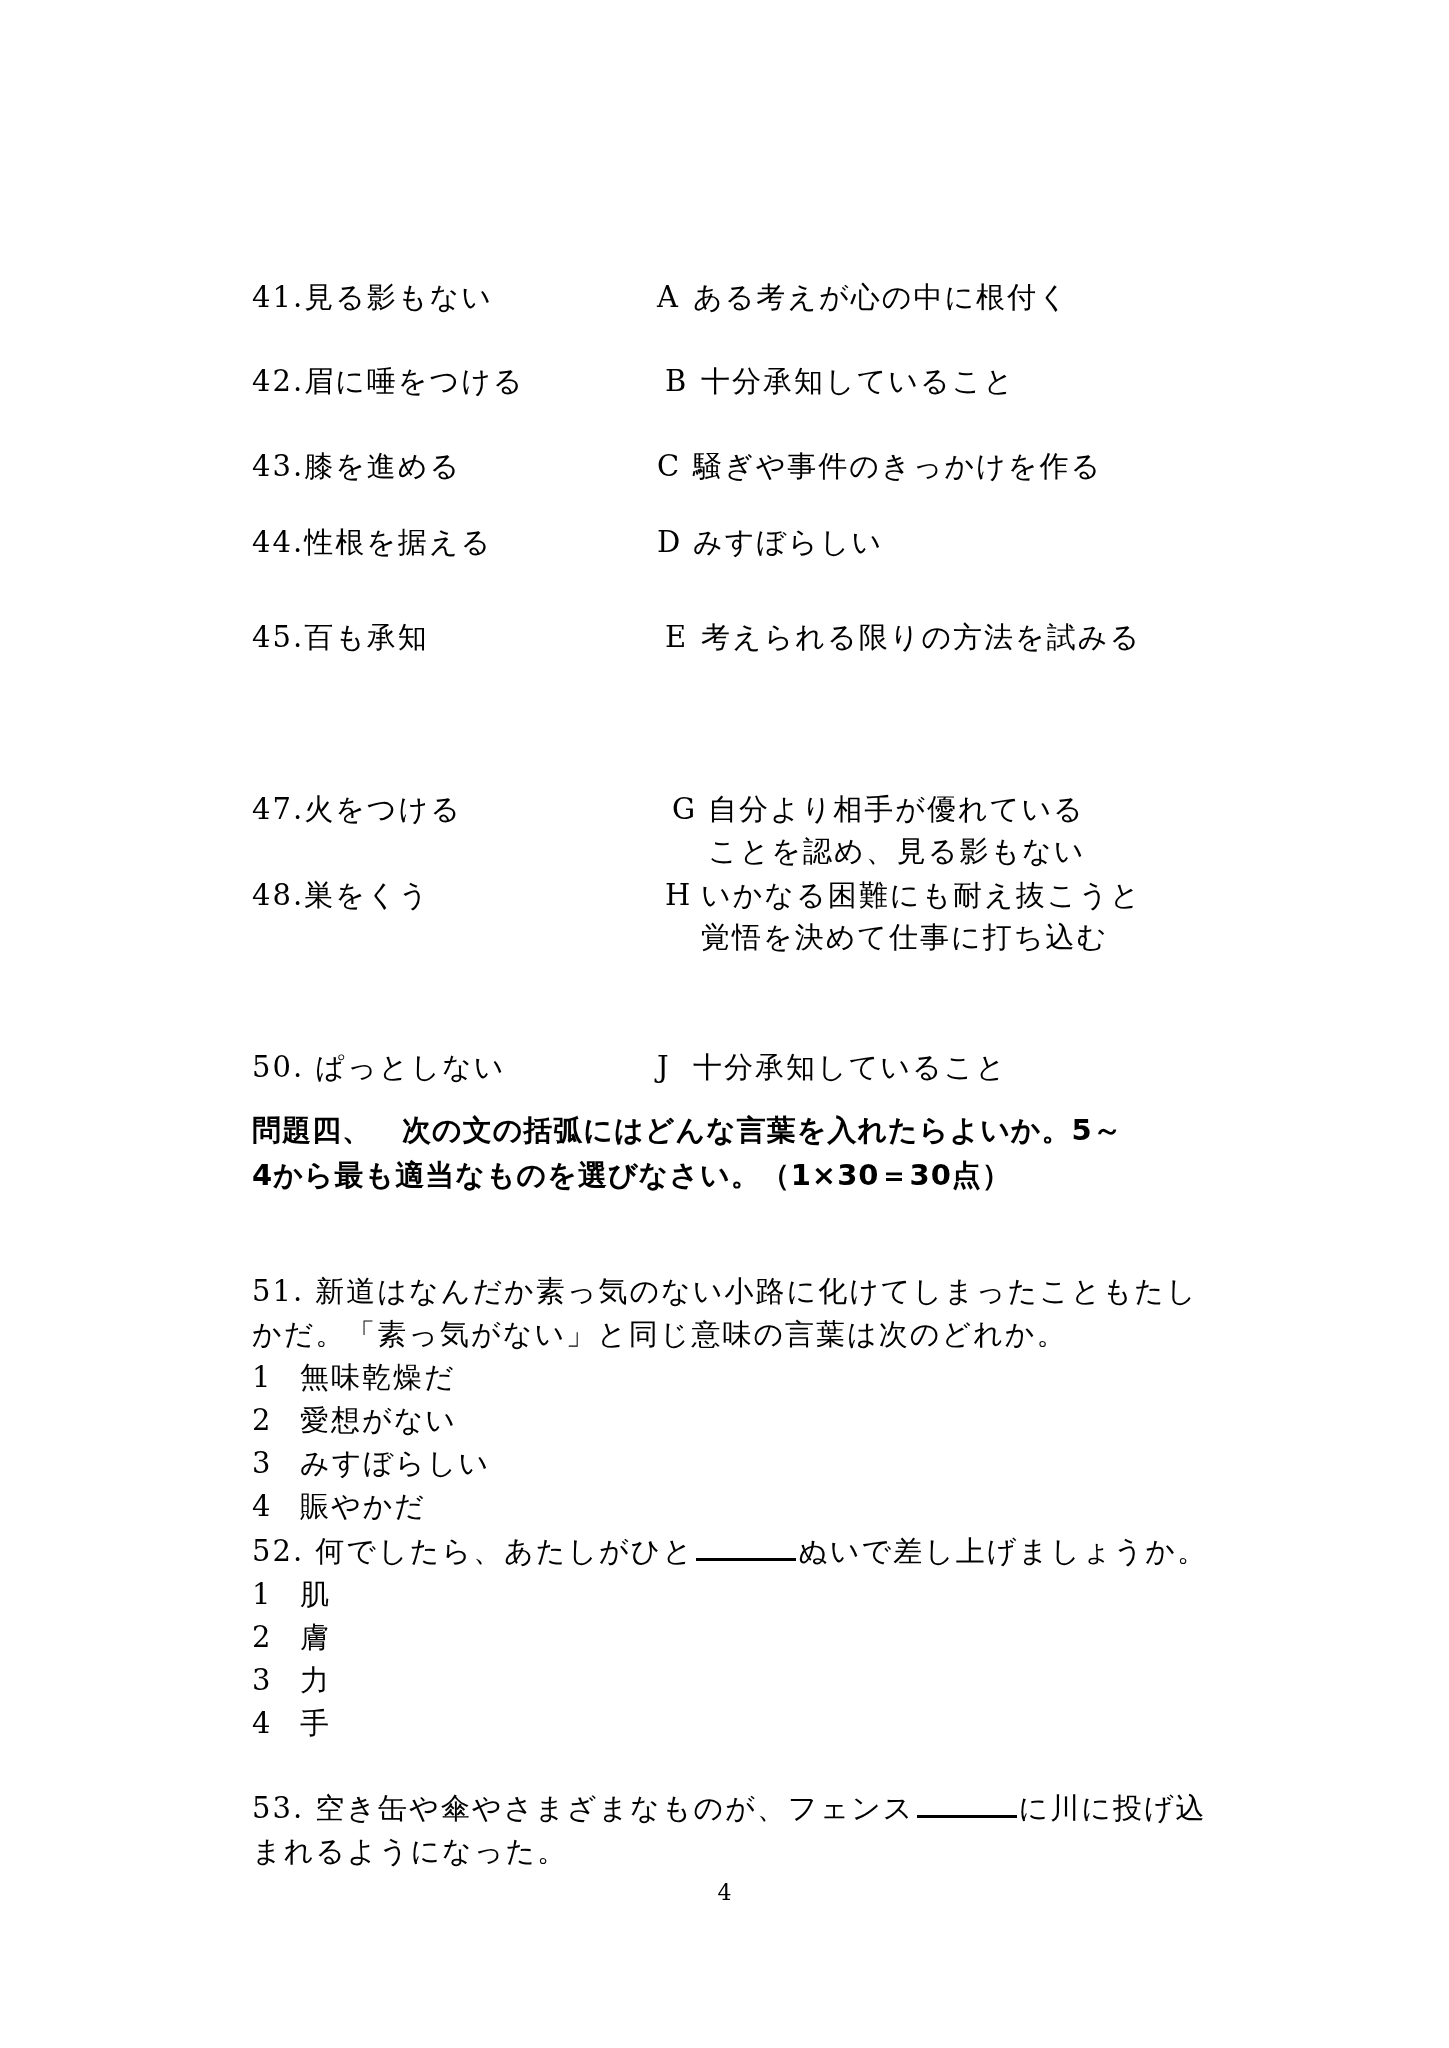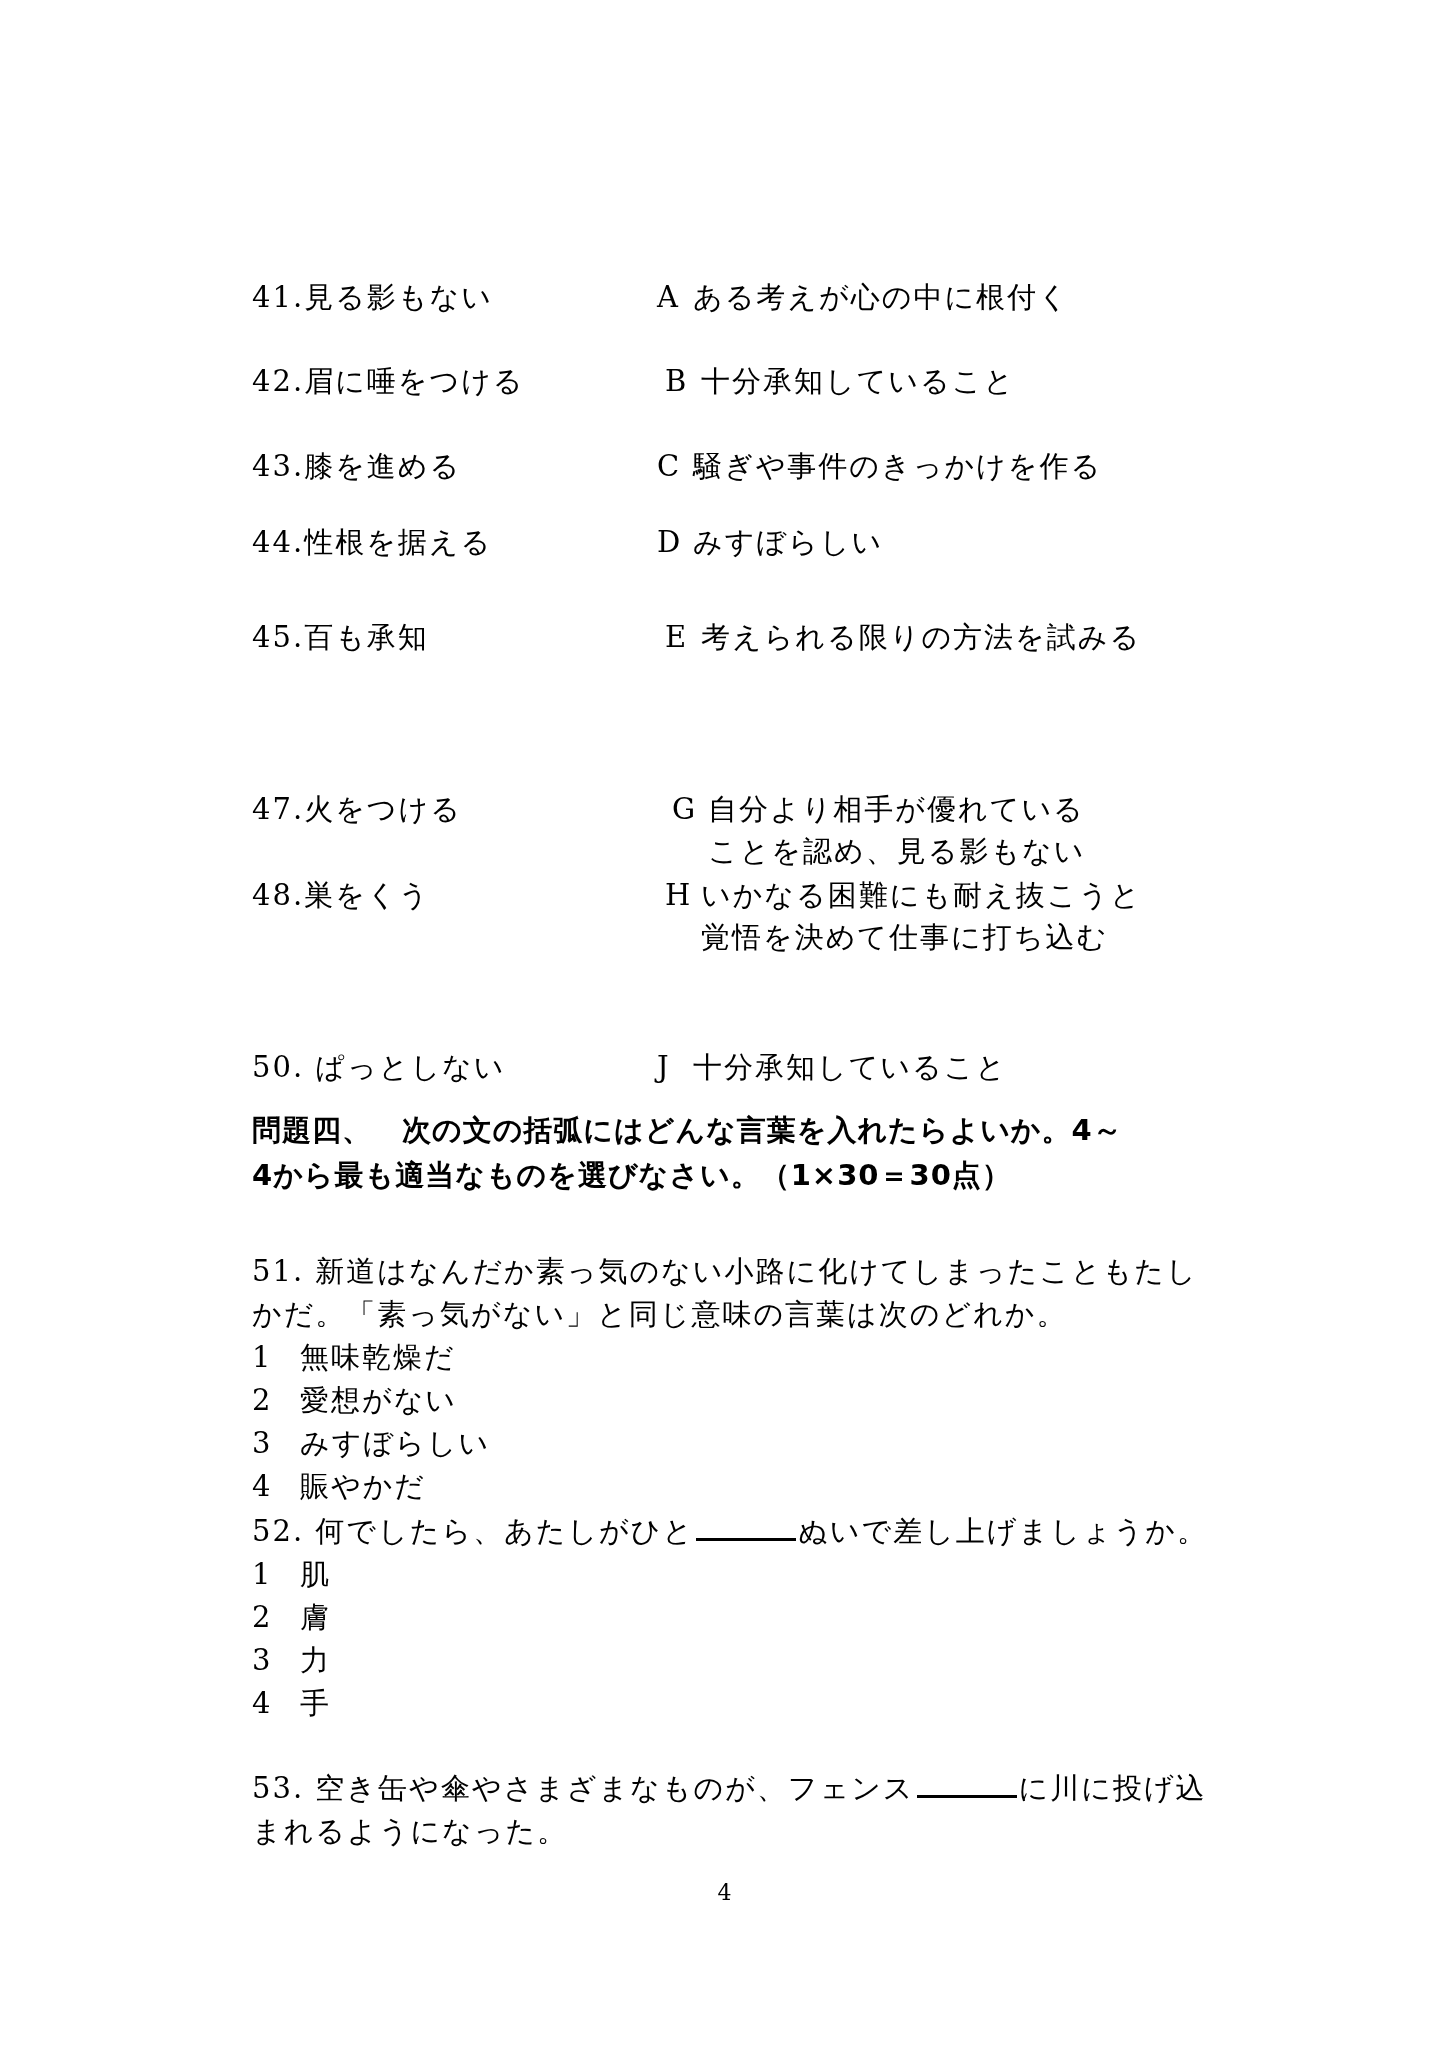--- a/index.html
+++ b/index.html
@@ -62,21 +62,21 @@
       letter-spacing: 1px;
     }
     .q-block {
       position: absolute;
       left: 252px;
       width: 960px;
       font-size: 29px;
       line-height: 43px;
       letter-spacing: 2px;
     }
-    .q-stem { display: block; }
+    .q-stem { display: block; margin-top: 20px; }
     .q-options { display: block; }
     .q-option { display: block; white-space: nowrap; }
     .q-option .num {
       display: inline-block;
       width: 48px;
     }
     .blank {
       display: inline-block;
       width: 100px;
       border-bottom: 3px solid #000;
@@ -134,21 +134,21 @@
     <span class="match-right" style="left:413px;"><span class="letter">H</span><span>いかなる困難にも耐え抜こうと</span><span class="cont">覚悟を決めて仕事に打ち込む</span></span>
   </div>
 
 
   <div class="match-row" style="top:1006px;">
     <span class="match-left"><span>50.</span><span> ぱっとしない</span></span>
     <span class="match-right"><span class="letter">J</span><span>十分承知していること</span></span>
   </div>
 
   <div class="section-heading">
-    <div>問題四、　次の文の括弧にはどんな言葉を入れたらよいか。4～</div>
+    <div>問題四、　次の文の括弧にはどんな言葉を入れたらよいか。5～</div>
     <div>4から最も適当なものを選びなさい。（1×30＝30点）</div>
   </div>
 
   <div class="q-block" style="top:1250px;">
     <span class="q-stem"><span>51.</span> <span>新道はなんだか素っ気のない小路に化けてしまったこともたしかだ。「素っ気がない」と同じ意味の言葉は次のどれか。</span></span>
     <div class="q-options">
       <div class="q-option"><span class="num">1</span><span>無味乾燥だ</span></div>
       <div class="q-option"><span class="num">2</span><span>愛想がない</span></div>
       <div class="q-option"><span class="num">3</span><span>みすぼらしい</span></div>
       <div class="q-option"><span class="num">4</span><span>賑やかだ</span></div>

